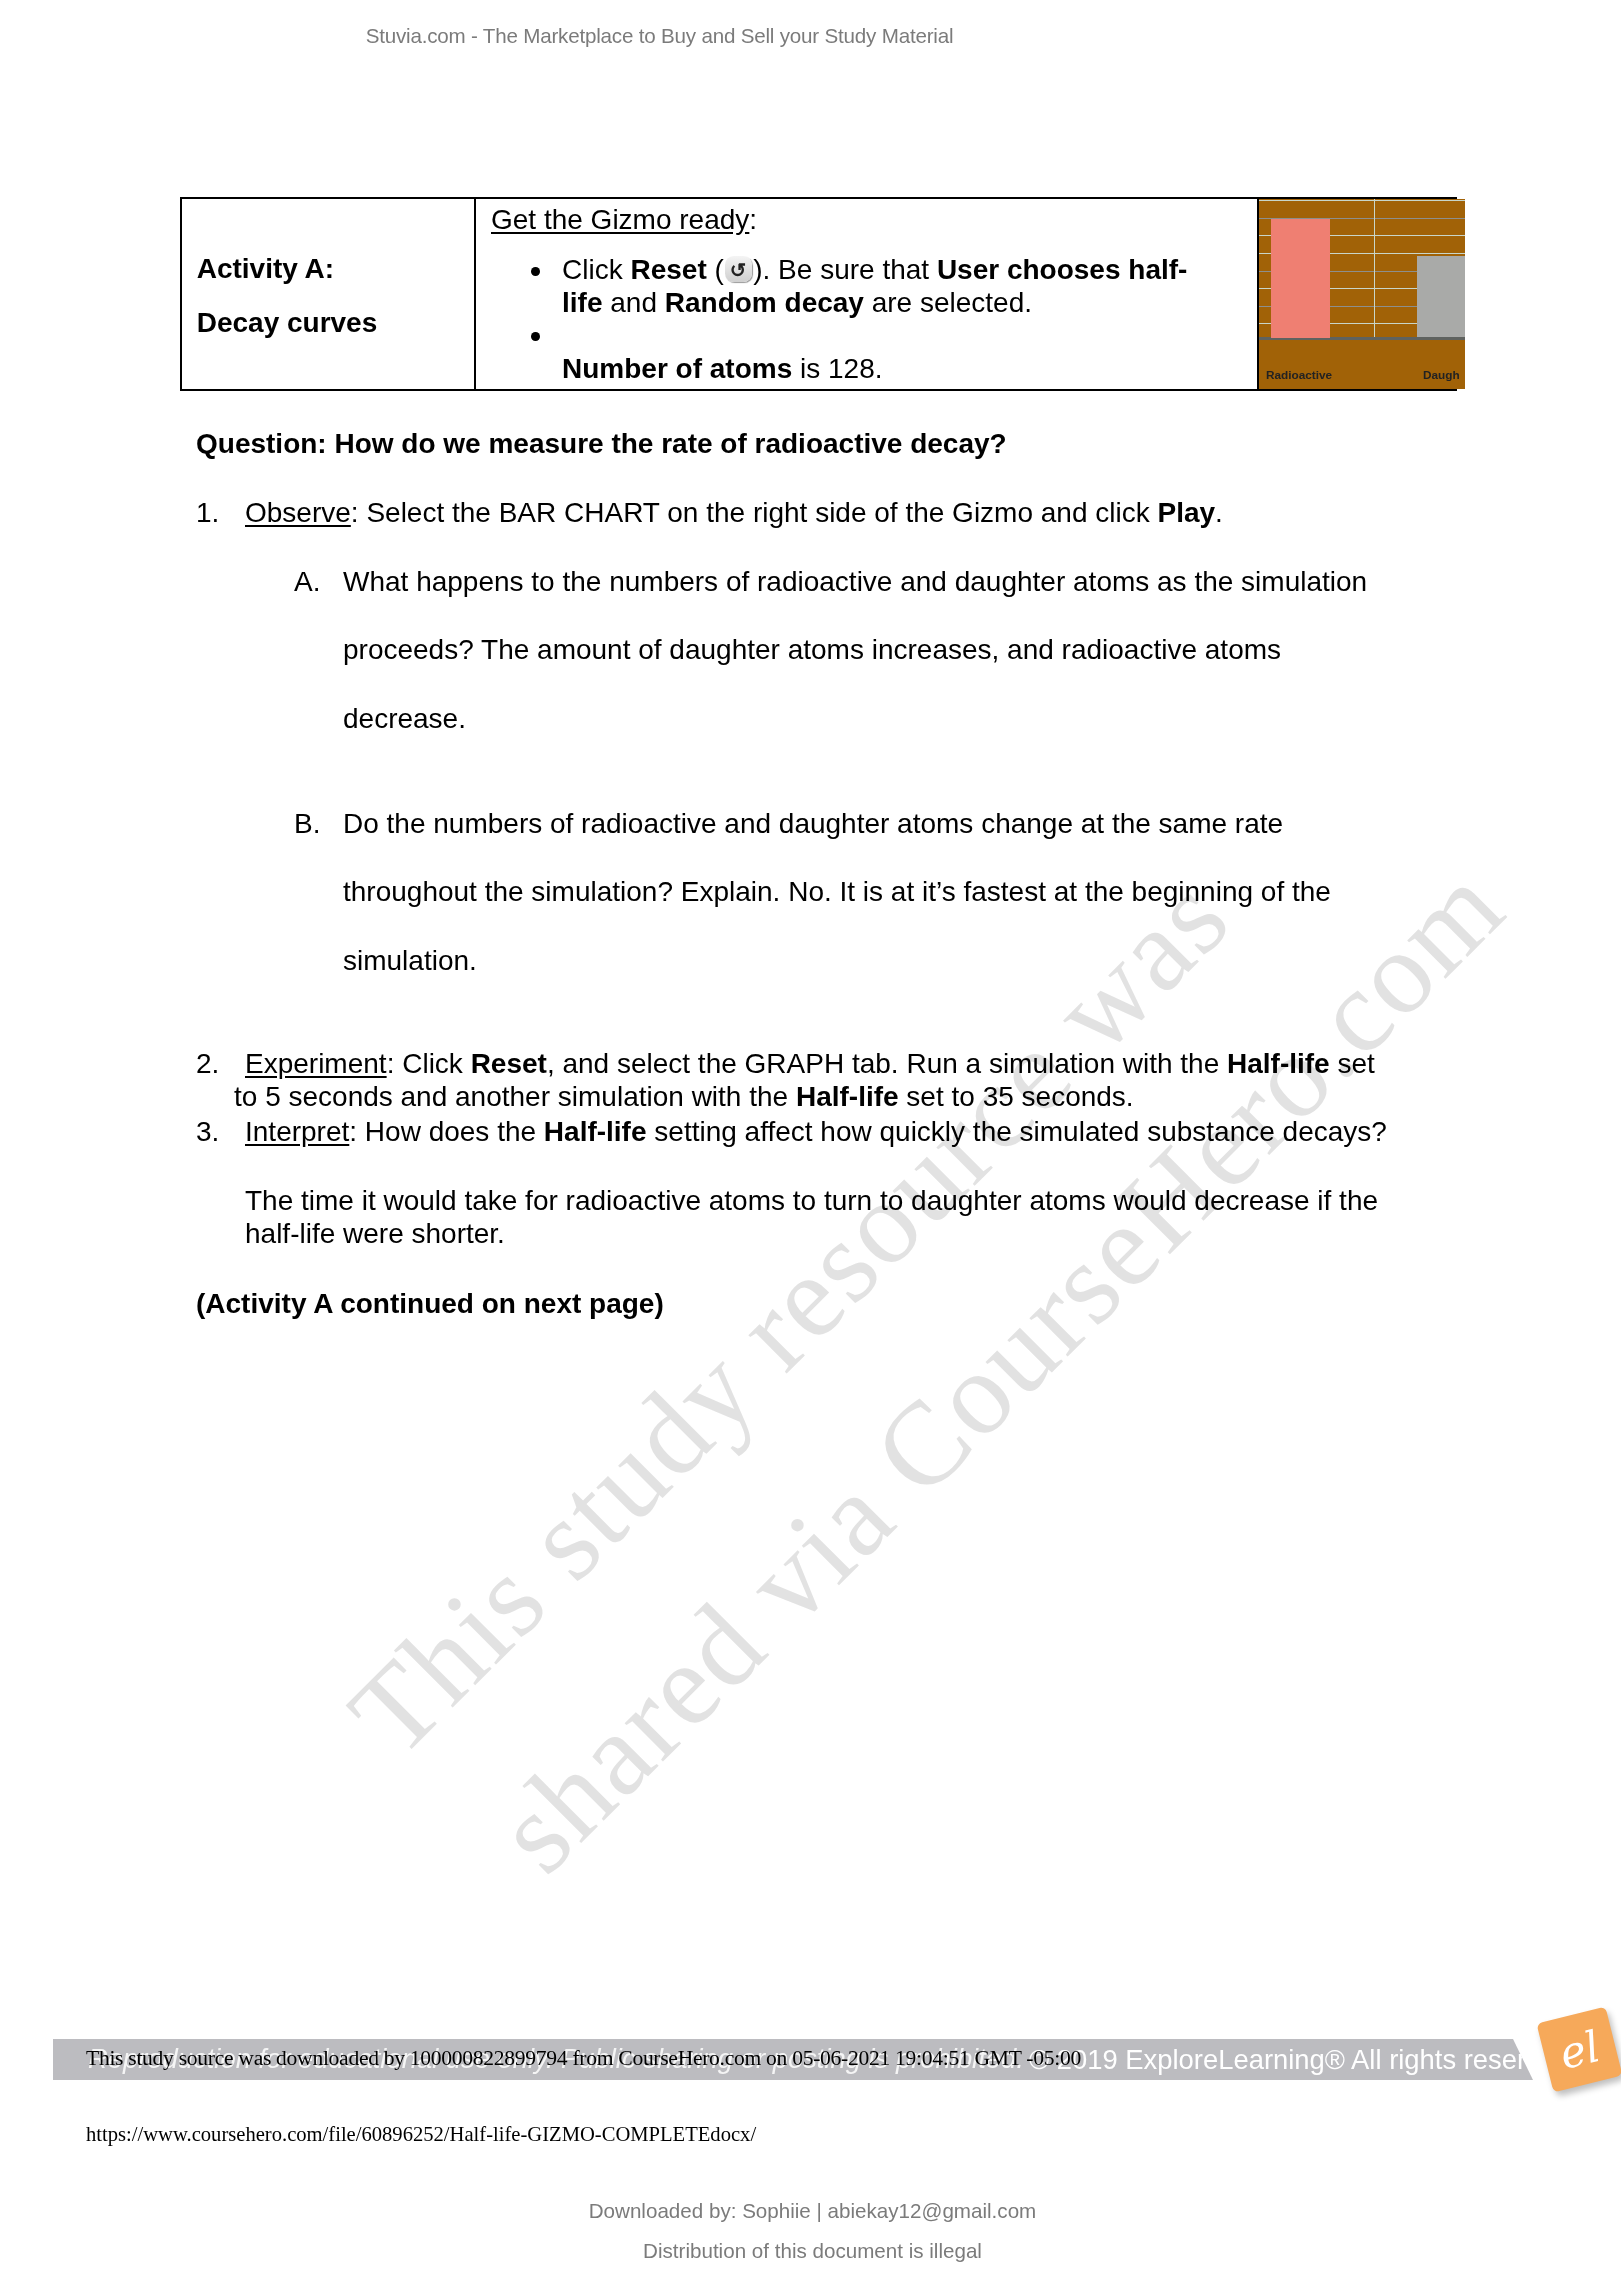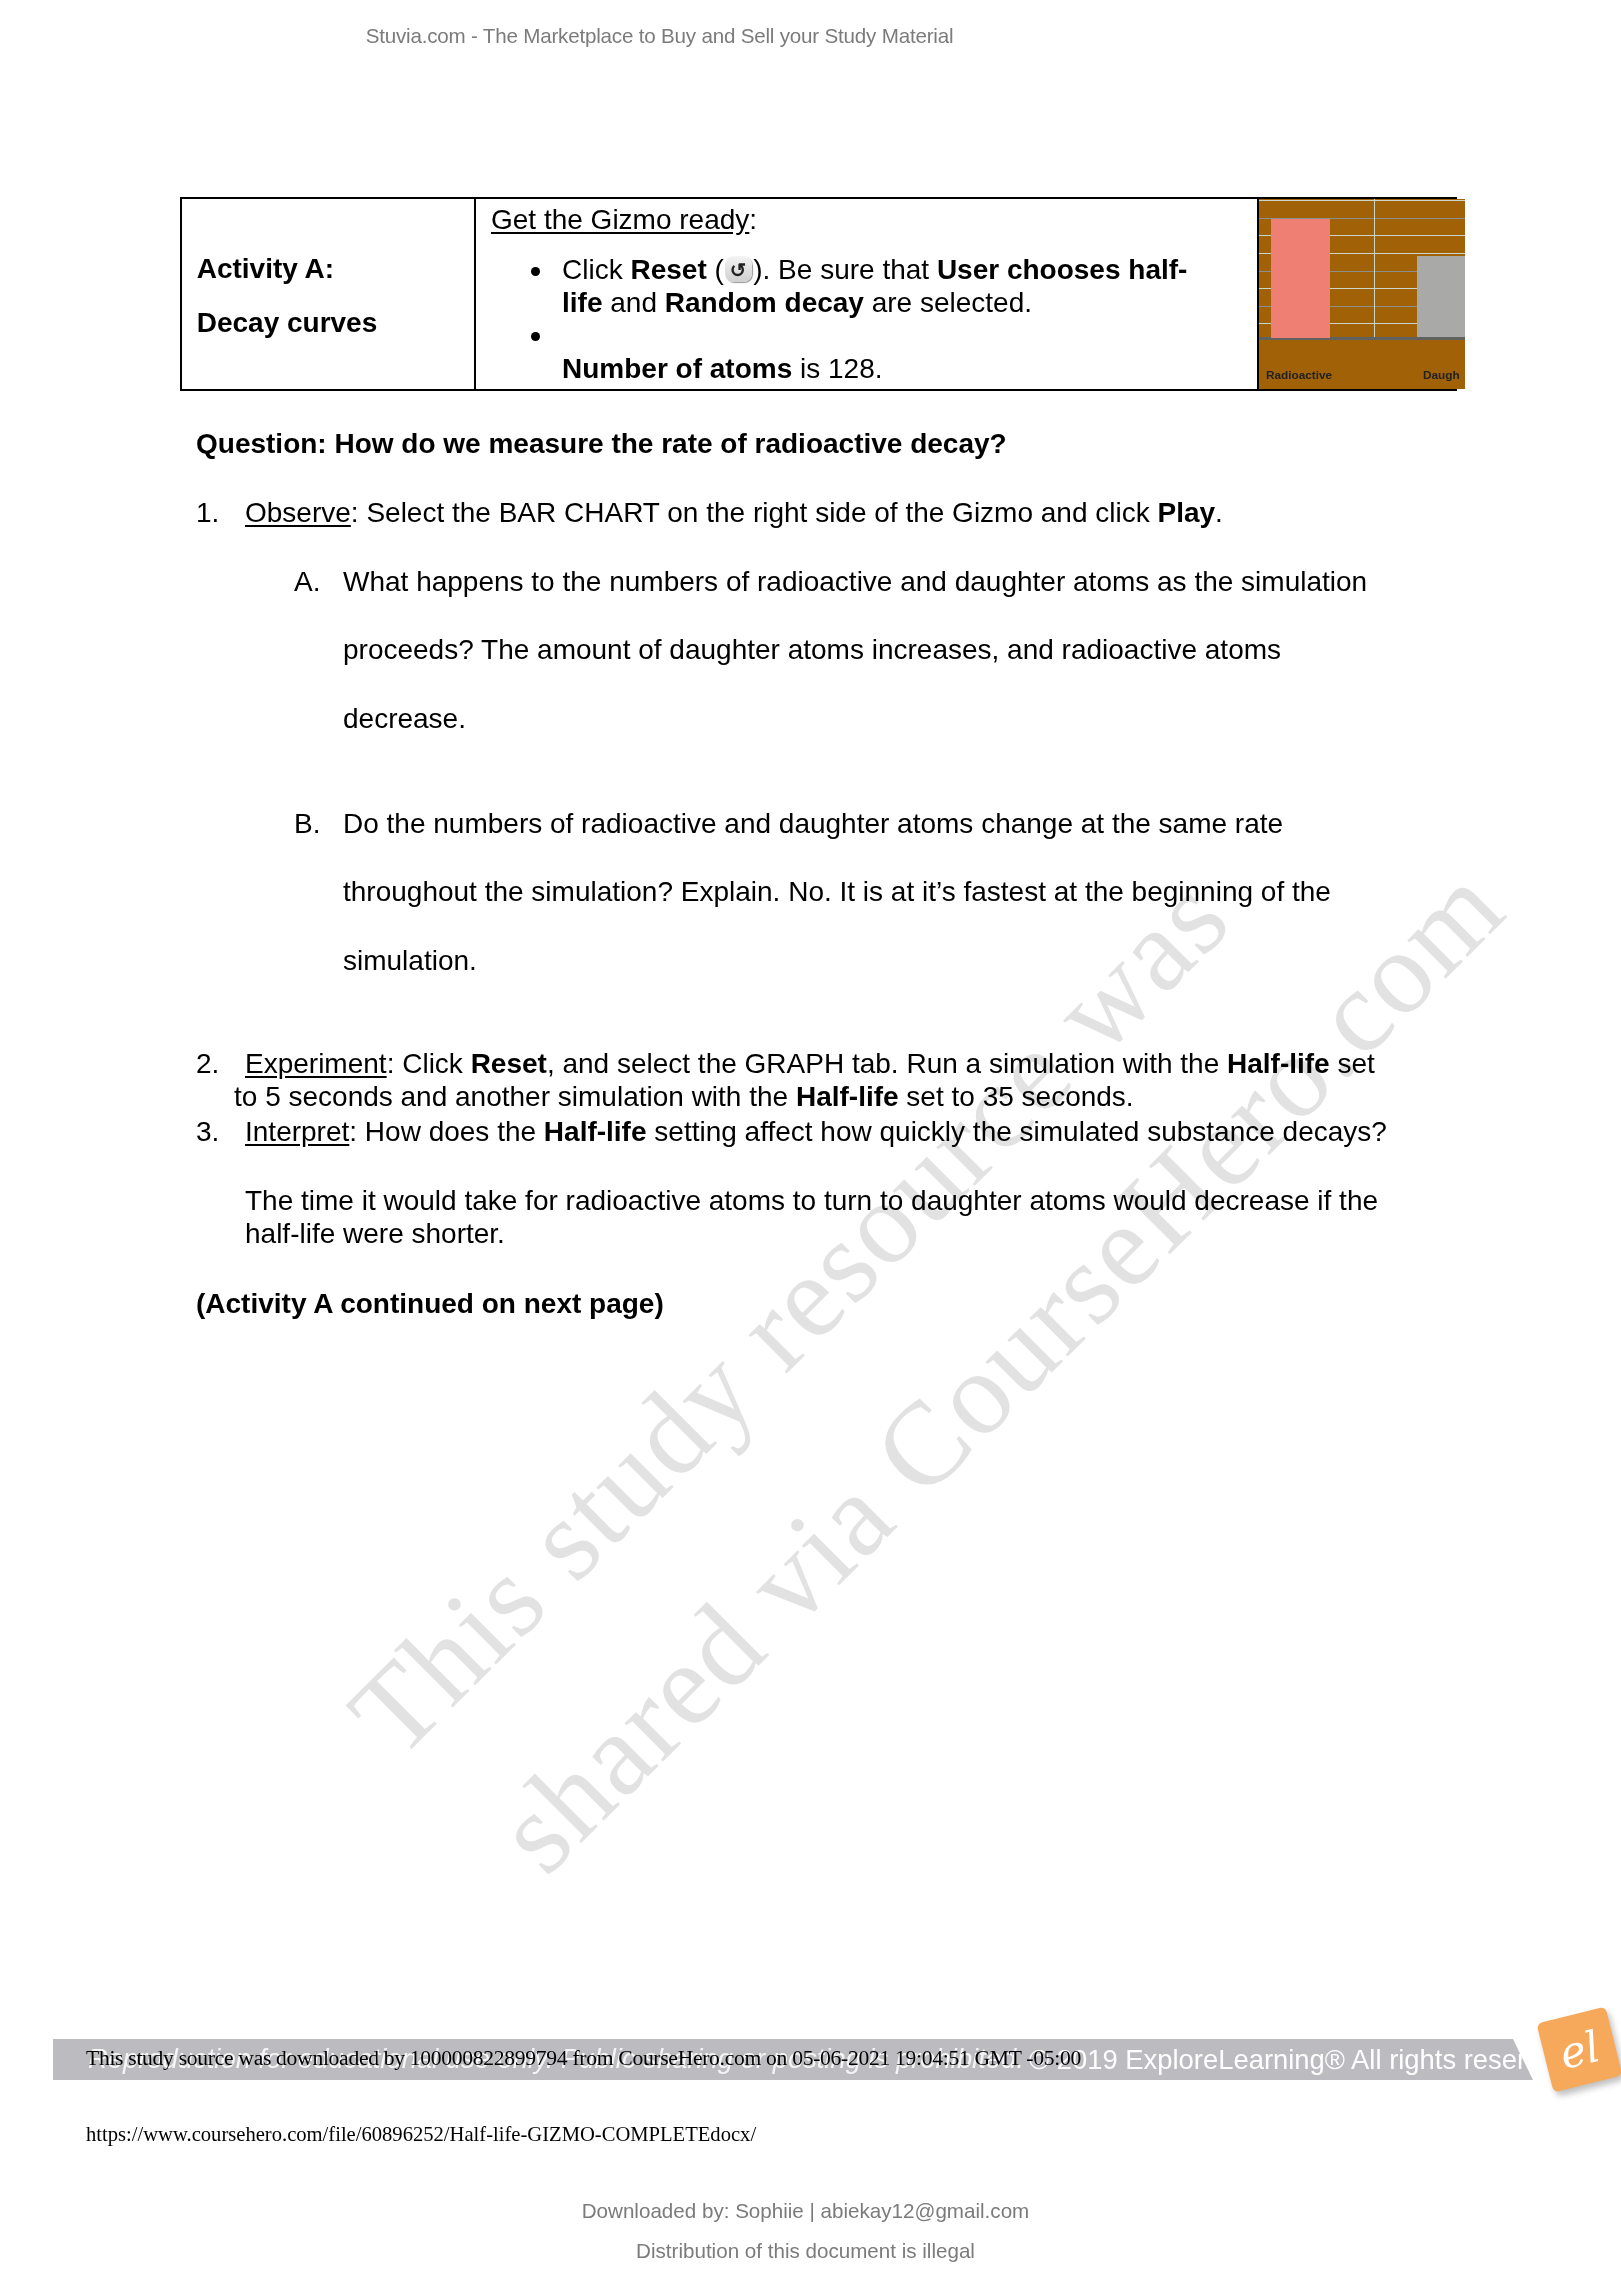--- a/index.html
+++ b/index.html
@@ -74,21 +74,21 @@
   .el-logo {
     position: absolute; left: 1544px; top: 2014px; width: 71px; height: 71px;
     background: #f6a95a; border-radius: 5.9px; transform: rotate(-14deg);
     box-shadow: 2px 4.9px 5.9px rgba(0,0,0,0.25);
     color: #fff; font-family: "DejaVu Serif", serif; font-style: italic; font-size: 43px;
     display: flex; align-items: center; justify-content: center;
   }
   .url-line {
     position: absolute; left: 86px; top: 2123px; font-family: "Liberation Serif", serif; font-size: 20.6px;
   }
-  .bottom-note { position: absolute; left: 0; width: 1611px; text-align: center; font-size: 20.6px; color: #7b7b7b; }
+  .bottom-note { position: absolute; left: 0; width: 1611px; text-align: center; font-size: 20.6px; color: #7b7b7b; padding-left: 7px; }
 </style>
 </head>
 <body>
 
 <div class="top-banner">Stuvia.com - The Marketplace to Buy and Sell your Study Material</div>
 
 <div class="wm" style="left:323px; top:1686px;">This study resource was</div>
 <div class="wm" style="left:470px; top:1803px;">shared via CourseHero.com</div>
 
 <div class="act-table">

